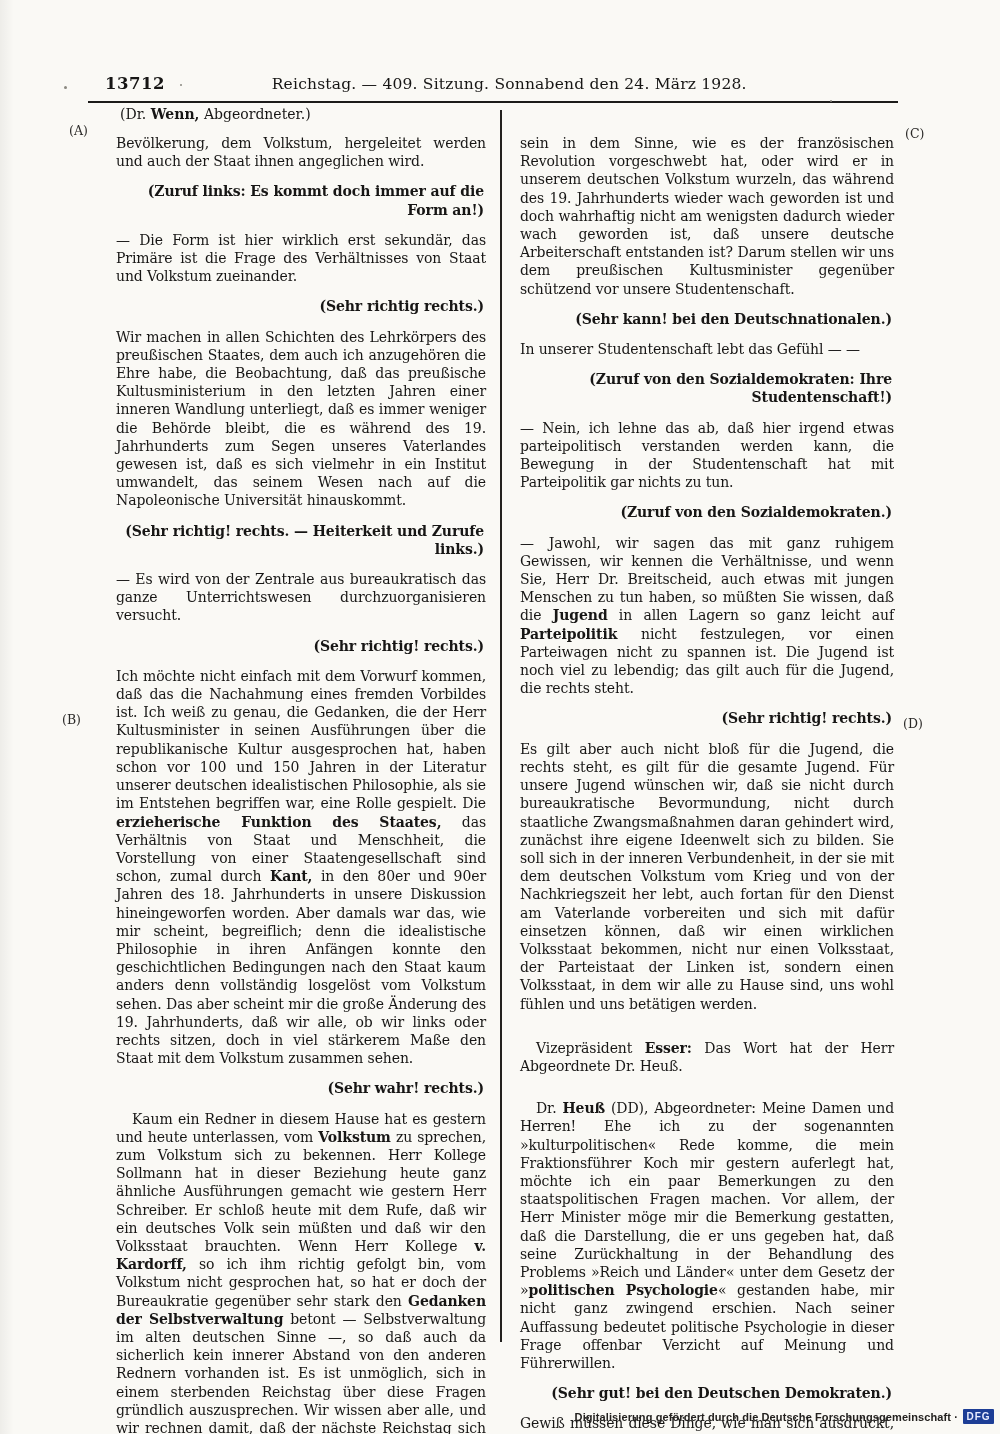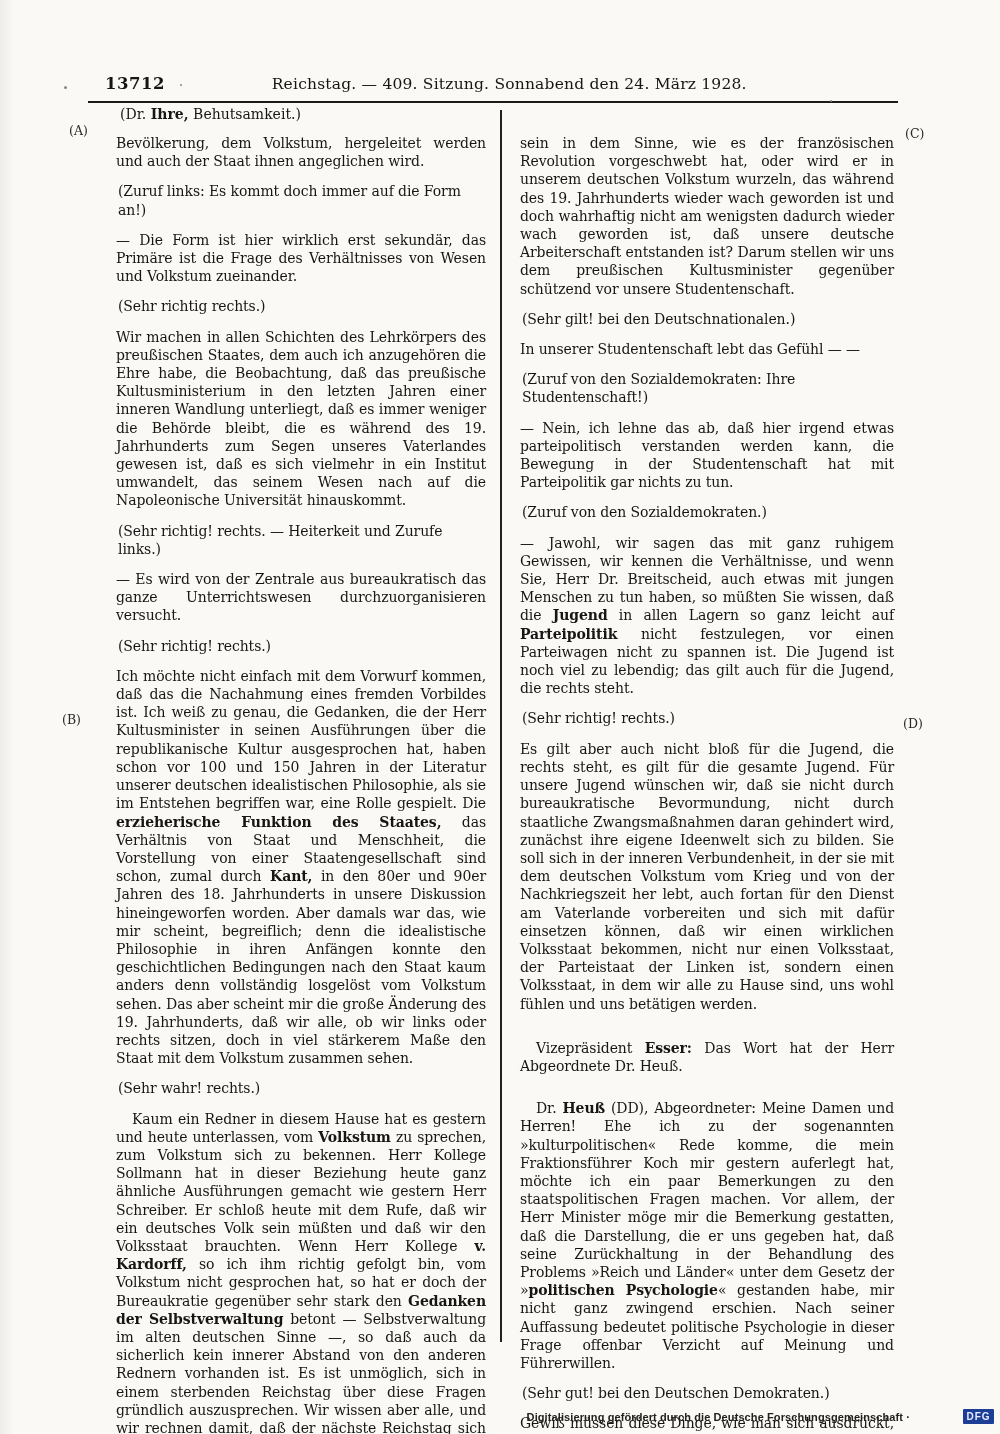--- a/index.html
+++ b/index.html
@@ -42,21 +42,21 @@
   }
   #col-left{left:104px;}
   #col-right{left:508px;width:398px;}
   .col-divider{
     position:absolute;left:500px;top:110px;width:2px;height:1232px;
     background:#23211e;
   }
   .para{margin:12px;}
   .para.indent{text-indent:16px;}
   .stage{
-    text-align:left;margin:3px 14px 3px 14px;text-indent:0;
+    text-align:right;margin:3px 14px 3px 14px;text-indent:0;font-weight:bold;
   }
   .b{font-weight:bold;}
   
   .margin-letter{
     position:absolute;font-size:12.5px;color:#2a2927;
     font-family:"DejaVu Serif", serif;
   }
   #ml-a{left:69px;top:123px;}
   #ml-b{left:62px;top:712px;}
   #ml-c{left:905px;top:126px;}
@@ -68,66 +68,65 @@
     font-family:"Liberation Sans", sans-serif;
   }
   .footer-credit{
     font-size:11px;font-weight:bold;color:#23211f;letter-spacing:.1px;
   }
   .dfg-logo{
     width:31px;height:15px;background:#1d3e96;color:#e8ecff;
     font-size:10px;font-weight:bold;letter-spacing:1px;
     display:flex;align-items:center;justify-content:center;
     border-radius:1px;
-    margin-left:48px;
   }
   
   .speck{position:absolute;background:#8a8880;border-radius:50%;}
   #sp1{left:64px;top:86px;width:3px;height:3px;}
   #sp2{left:180px;top:84px;width:2px;height:2px;}
   #sp3{left:830px;top:100px;width:2px;height:2px;}
 </style>
 </head>
 <body>
 
 <div class="page">
 
   <div class="header-bar">
     <span class="page-number">13712</span>
     <span class="session-title">Reichstag. — 409. Sitzung. Sonnabend den 24. März 1928.</span>
   </div>
   <div class="header-rule"></div>
 
   <div class="speaker-note">
-    <span>(Dr. </span><span class="b">Ihre,</span><span> Behutsamkeit.)</span>
+    <span>(Dr. </span><span class="b">Wenn,</span><span> Abgeordneter.)</span>
   </div>
 
   <span class="margin-letter" id="ml-a">(A)</span>
   <span class="margin-letter" id="ml-b">(B)</span>
   <span class="margin-letter" id="ml-c">(C)</span>
   <span class="margin-letter" id="ml-d">(D)</span>
 
   <div class="col-divider"></div>
 
   <div class="col" id="col-left">
       <div class="para"><span>Bevölkerung, dem Volkstum, hergeleitet werden und auch der Staat ihnen angeglichen wird.</span></div>
       <div class="stage"><span>(Zuruf links: Es kommt doch immer auf die Form an!)</span></div>
-      <div class="para"><span>— Die Form ist hier wirklich erst sekundär, das Primäre ist die Frage des Verhältnisses von Wesen und Volkstum zueinander.</span></div>
+      <div class="para"><span>— Die Form ist hier wirklich erst sekundär, das Primäre ist die Frage des Verhältnisses von Staat und Volkstum zueinander.</span></div>
       <div class="stage"><span>(Sehr richtig rechts.)</span></div>
       <div class="para"><span>Wir machen in allen Schichten des Lehrkörpers des preußischen Staates, dem auch ich anzugehören die Ehre habe, die Beobachtung, daß das preußische Kultusministerium in den letzten Jahren einer inneren Wandlung unterliegt, daß es immer weniger die Behörde bleibt, die es während des 19. Jahrhunderts zum Segen unseres Vaterlandes gewesen ist, daß es sich vielmehr in ein Institut umwandelt, das seinem Wesen nach auf die Napoleonische Universität hinauskommt.</span></div>
       <div class="stage"><span>(Sehr richtig! rechts. — Heiterkeit und Zurufe links.)</span></div>
       <div class="para"><span>— Es wird von der Zentrale aus bureaukratisch das ganze Unterrichtswesen durchzuorganisieren versucht.</span></div>
       <div class="stage"><span>(Sehr richtig! rechts.)</span></div>
       <div class="para"><span>Ich möchte nicht einfach mit dem Vorwurf kommen, daß das die Nachahmung eines fremden Vorbildes ist. Ich weiß zu genau, die Gedanken, die der Herr Kultusminister in seinen Ausführungen über die republikanische Kultur ausgesprochen hat, haben schon vor 100 und 150 Jahren in der Literatur unserer deutschen idealistischen Philosophie, als sie im Entstehen begriffen war, eine Rolle gespielt. Die </span><span class="b">erzieherische Funktion des Staates,</span><span> das Verhältnis von Staat und Menschheit, die Vorstellung von einer Staatengesellschaft sind schon, zumal durch </span><span class="b">Kant,</span><span> in den 80er und 90er Jahren des 18. Jahrhunderts in unsere Diskussion hineingeworfen worden. Aber damals war das, wie mir scheint, begreiflich; denn die idealistische Philosophie in ihren Anfängen konnte den geschichtlichen Bedingungen nach den Staat kaum anders denn vollständig losgelöst vom Volkstum sehen. Das aber scheint mir die große Änderung des 19. Jahrhunderts, daß wir alle, ob wir links oder rechts sitzen, doch in viel stärkerem Maße den Staat mit dem Volkstum zusammen sehen.</span></div>
       <div class="stage"><span>(Sehr wahr! rechts.)</span></div>
       <div class="para indent"><span>Kaum ein Redner in diesem Hause hat es gestern und heute unterlassen, vom </span><span class="b">Volkstum</span><span> zu sprechen, zum Volkstum sich zu bekennen. Herr Kollege Sollmann hat in dieser Beziehung heute ganz ähnliche Ausführungen gemacht wie gestern Herr Schreiber. Er schloß heute mit dem Rufe, daß wir ein deutsches Volk sein müßten und daß wir den Volksstaat brauchten. Wenn Herr Kollege </span><span class="b">v. Kardorff,</span><span> so ich ihm richtig gefolgt bin, vom Volkstum nicht gesprochen hat, so hat er doch der Bureaukratie gegenüber sehr stark den </span><span class="b">Gedanken der Selbstverwaltung</span><span> betont — Selbstverwaltung im alten deutschen Sinne —, so daß auch da sicherlich kein innerer Abstand von den anderen Rednern vorhanden ist. Es ist unmöglich, sich in einem sterbenden Reichstag über diese Fragen gründlich auszusprechen. Wir wissen aber alle, und wir rechnen damit, daß der nächste Reichstag sich mit dem Verhältnisse von Reich und Ländern in stärkstem Maße wird beschäftigen müssen. Uns liegt daran, daß der Streit darum auch dahin vertieft wird: Wieweit soll dieser Staat etwas Absolutes</span></div>
     </div>
   <div class="col" id="col-right">
       <div class="para"><span>sein in dem Sinne, wie es der französischen Revolution vorgeschwebt hat, oder wird er in unserem deutschen Volkstum wurzeln, das während des 19. Jahrhunderts wieder wach geworden ist und doch wahrhaftig nicht am wenigsten dadurch wieder wach geworden ist, daß unsere deutsche Arbeiterschaft entstanden ist? Darum stellen wir uns dem preußischen Kultusminister gegenüber schützend vor unsere Studentenschaft.</span></div>
-      <div class="stage"><span>(Sehr gilt! bei den Deutschnationalen.)</span></div>
+      <div class="stage"><span>(Sehr kann! bei den Deutschnationalen.)</span></div>
       <div class="para"><span>In unserer Studentenschaft lebt das Gefühl — —</span></div>
       <div class="stage"><span>(Zuruf von den Sozialdemokraten: Ihre Studentenschaft!)</span></div>
       <div class="para"><span>— Nein, ich lehne das ab, daß hier irgend etwas parteipolitisch verstanden werden kann, die Bewegung in der Studentenschaft hat mit Parteipolitik gar nichts zu tun.</span></div>
       <div class="stage"><span>(Zuruf von den Sozialdemokraten.)</span></div>
       <div class="para"><span>— Jawohl, wir sagen das mit ganz ruhigem Gewissen, wir kennen die Verhältnisse, und wenn Sie, Herr Dr. Breitscheid, auch etwas mit jungen Menschen zu tun haben, so müßten Sie wissen, daß die </span><span class="b">Jugend</span><span> in allen Lagern so ganz leicht auf </span><span class="b">Parteipolitik</span><span> nicht festzulegen, vor einen Parteiwagen nicht zu spannen ist. Die Jugend ist noch viel zu lebendig; das gilt auch für die Jugend, die rechts steht.</span></div>
       <div class="stage"><span>(Sehr richtig!  rechts.)</span></div>
       <div class="para"><span>Es gilt aber auch nicht bloß für die Jugend, die rechts steht, es gilt für die gesamte Jugend. Für unsere Jugend wünschen wir, daß sie nicht durch bureaukratische Bevormundung, nicht durch staatliche Zwangsmaßnahmen daran gehindert wird, zunächst ihre eigene Ideenwelt sich zu bilden. Sie soll sich in der inneren Verbundenheit, in der sie mit dem deutschen Volkstum vom Krieg und von der Nachkriegszeit her lebt, auch fortan für den Dienst am Vaterlande vorbereiten und sich mit dafür einsetzen können, daß wir einen wirklichen Volksstaat bekommen, nicht nur einen Volksstaat, der Parteistaat der Linken ist, sondern einen Volksstaat, in dem wir alle zu Hause sind, uns wohl fühlen und uns betätigen werden.</span></div>
       <div class="para indent" style="margin-top: 26px;"><span>Vizepräsident </span><span class="b">Esser:</span><span> Das Wort hat der Herr Abgeordnete Dr. Heuß.</span></div>
       <div class="para indent" style="margin-top: 24px;"><span>Dr. </span><span class="b">Heuß</span><span> (DD), Abgeordneter: Meine Damen und Herren! Ehe ich zu der sogenannten »kulturpolitischen« Rede komme, die mein Fraktionsführer Koch mir gestern auferlegt hat, möchte ich ein paar Bemerkungen zu den staatspolitischen Fragen machen. Vor allem, der Herr Minister möge mir die Bemerkung gestatten, daß die Darstellung, die er uns gegeben hat, daß seine Zurückhaltung in der Behandlung des Problems »Reich und Länder« unter dem Gesetz der »</span><span class="b">politischen Psychologie</span><span>« gestanden habe, mir nicht ganz zwingend erschien. Nach seiner Auffassung bedeutet politische Psychologie in dieser Frage offenbar Verzicht auf Meinung und Führerwillen.</span></div>
       <div class="stage"><span>(Sehr gut! bei den Deutschen Demokraten.)</span></div>

